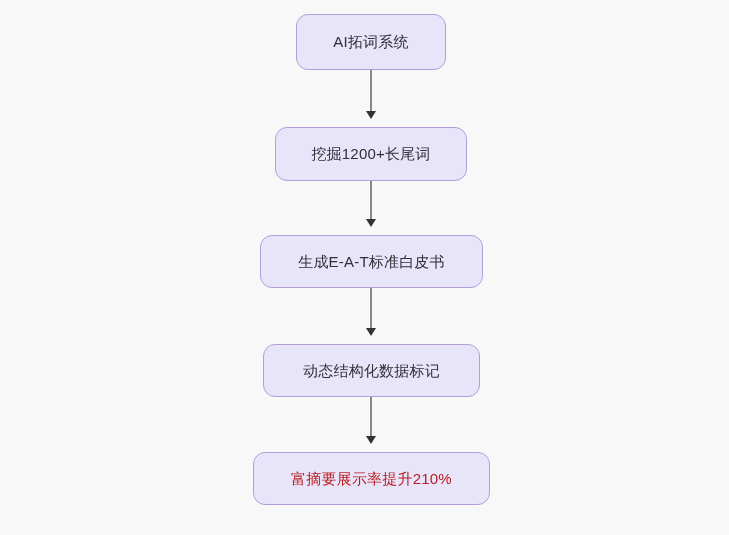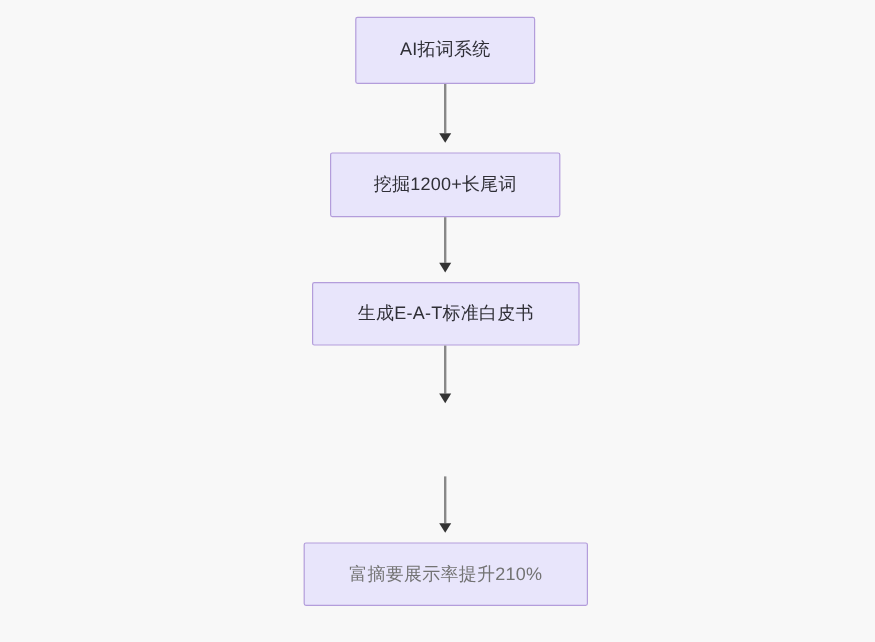--- a/index.html
+++ b/index.html
@@ -16,21 +16,21 @@
   #flowchart-canvas {
     position: relative;
     width: 729px;
     height: 535px;
   }
   .node {
     position: absolute;
     box-sizing: border-box;
     background: #e8e5fb;
     border: 1.6px solid #b39ddb;
-    border-radius: 2px;
+    border-radius: 12px;
     display: flex;
     align-items: center;
     justify-content: center;
     color: #2f2f36;
     font-size: 15px;
     letter-spacing: 0.2px;
     line-height: 1.2;
     white-space: nowrap;
   }
   .node-label {
@@ -83,23 +83,26 @@
 
   <div class="node" id="node-3" style="left: 260px; top: 235px; width: 223px; height: 53px; background: rgb(232, 229, 251); border-color: rgb(179, 157, 219); color: rgb(47, 47, 54);">
     <span class="node-label">生成E-A-T标准白皮书</span>
   </div>
 
   <div class="edge" id="edge-3" style="left: 371px; top: 288px;">
     <div class="edge-line" style="height: 40px; background: rgb(136, 136, 136);"></div>
     <div class="edge-head" style="top: 40px; border-top-color: rgb(51, 51, 51);"></div>
   </div>
 
+  <div class="node" id="node-4" style="left: 263px; top: 344px; width: 217px; height: 53px; background: rgb(232, 229, 251); border-color: rgb(179, 157, 219); color: rgb(47, 47, 54);">
+    <span class="node-label">动态结构化数据标记</span>
+  </div>
 
   <div class="edge" id="edge-4" style="left: 371px; top: 397px;">
     <div class="edge-line" style="height: 39px; background: rgb(136, 136, 136);"></div>
     <div class="edge-head" style="top: 39px; border-top-color: rgb(51, 51, 51);"></div>
   </div>
 
-  <div class="node" id="node-5" style="left: 253px; top: 452px; width: 237px; height: 53px; background: rgb(232, 229, 251); border-color: rgb(179, 157, 219); color: #737373;">
+  <div class="node" id="node-5" style="left: 253px; top: 452px; width: 237px; height: 53px; background: rgb(232, 229, 251); border-color: rgb(179, 157, 219); color: #b91c1c;">
     <span class="node-label">富摘要展示率提升210%</span>
   </div>
 
 </div>
 
 </body></html>

